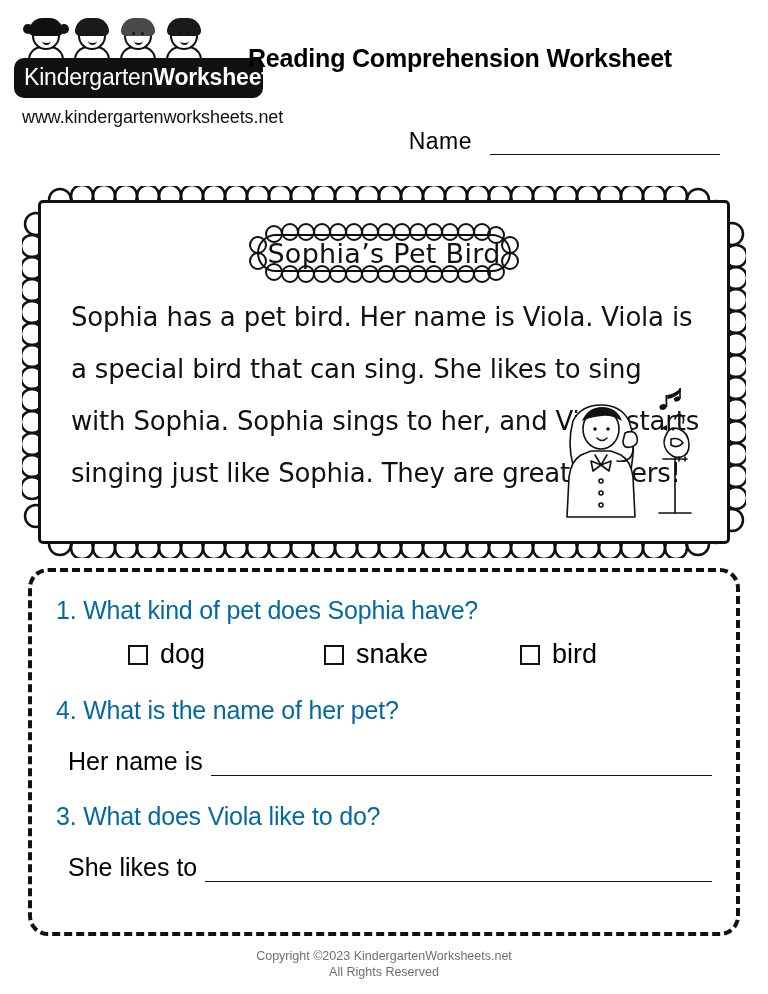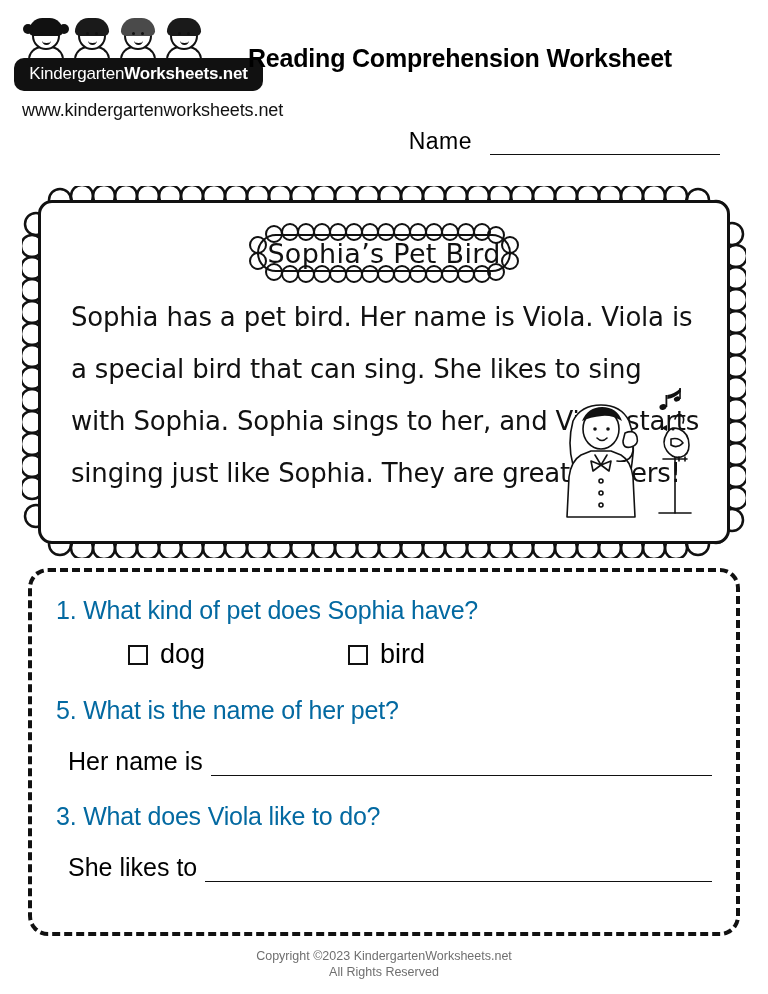--- a/index.html
+++ b/index.html
@@ -106,21 +106,21 @@
   .logo-pill {
     position: relative;
     margin-top: -4px;
     background: #111;
     color: #fff;
     border-radius: 10px;
     padding: 6px 10px 7px 10px;
     width: 249px;
     box-sizing: border-box;
     text-align: center;
-    font-size: 17px;
+    font-size: 23px;
     letter-spacing: -0.2px;
     font-family: "Liberation Sans", sans-serif;
   }
   .logo-pill .b { font-weight: bold; }
   .logo-url {
     margin-top: 9px;
     margin-left: 8px;
     font-size: 18px;
     color: #111;
     letter-spacing: -0.1px;
@@ -168,21 +168,21 @@
     border-radius: 30px;
   }
   .scallop svg { display: block; }
   .story-inner {
     position: absolute;
     left: 16px;
     top: 14px;
     right: 16px;
     bottom: 14px;
     border: 3px solid #111;
-    border-radius: 14px;
+    border-radius: 5px;
     background: #fff;
     box-sizing: border-box;
   }
   .story-title-badge {
     position: absolute;
     left: 50%;
     transform: translateX(-50%);
     top: 20px;
     width: 280px;
     height: 60px;
@@ -573,27 +573,31 @@
   <div class="q-content">
 
     <div class="q-text">1. What kind of pet does Sophia have?</div>
     <div class="choices">
       <label class="choice">
         <span class="checkbox"></span>
         <span>dog</span>
       </label>
       <label class="choice">
         <span class="checkbox"></span>
+        <span>snake</span>
+      </label>
+      <label class="choice">
+        <span class="checkbox"></span>
         <span>bird</span>
       </label>
     </div>
 
     <div class="q-gap"></div>
 
-    <div class="q-text">5. What is the name of her pet?</div>
+    <div class="q-text">4. What is the name of her pet?</div>
     <div class="answer-row">
       <span class="answer-prefix">Her name is</span>
       <span class="answer-line"></span>
     </div>
 
     <div class="q-gap"></div>
 
     <div class="q-text">3. What does Viola like to do?</div>
     <div class="answer-row">
       <span class="answer-prefix">She likes to</span>

